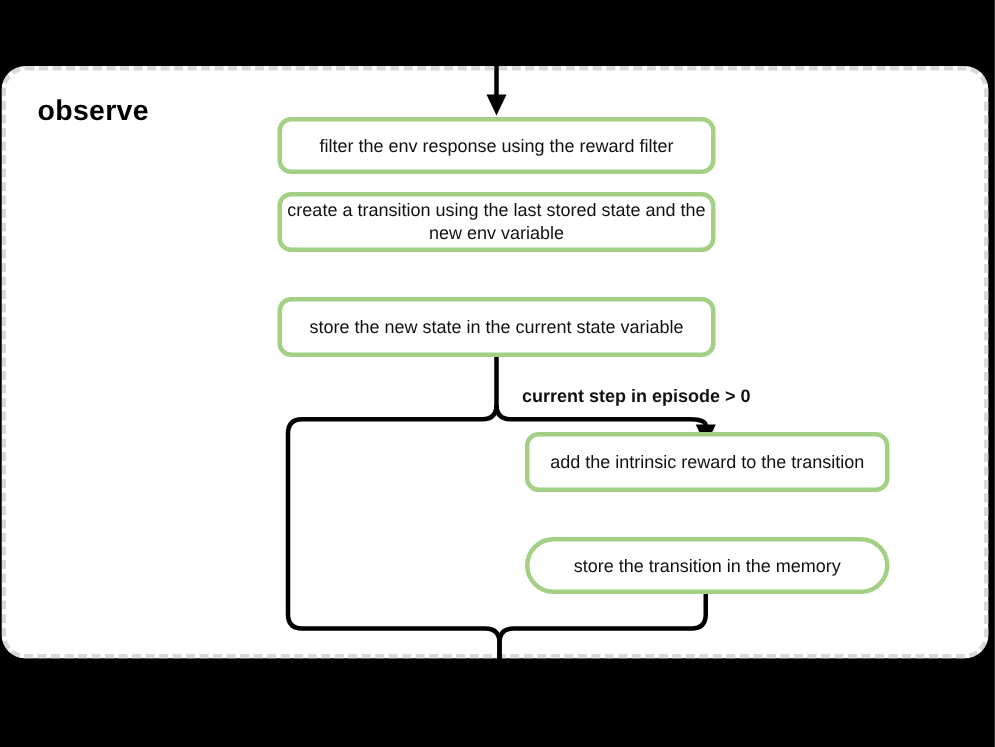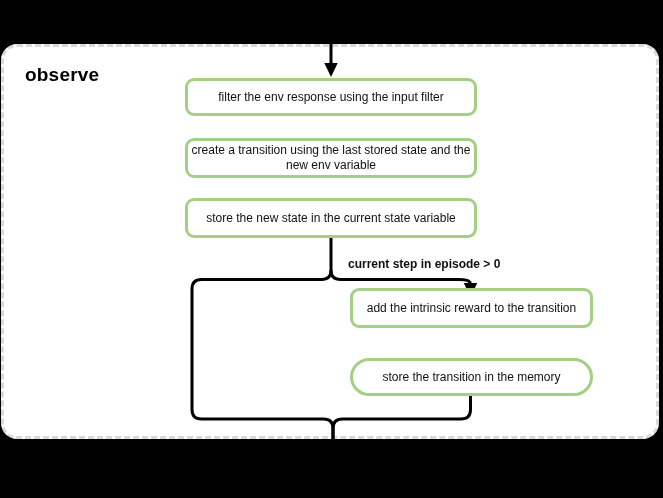--- a/index.html
+++ b/index.html
@@ -33,21 +33,21 @@
   .node{
     position:absolute;z-index:3;
     background:var(--node-fill);
     border:3px solid var(--node-border);
     border-radius:9px;
     display:flex;flex-direction:column;align-items:center;justify-content:center;
     text-align:center;
     font-size:12px;line-height:15px;color:var(--text);
   }
   .n1{left:185px;top:78px;width:292px;height:38px;}
-  .n2{left:185px;top:138px;width:292px;height:40px;}
+  .n2{left:185px;top:128px;width:292px;height:40px;}
   .n3{left:185px;top:198px;width:292px;height:40px;text-align:center;}
   .n4{left:350px;top:288px;width:243px;height:40px;text-align:right;}
   .n5{left:350px;top:358px;width:243px;height:38px;border-radius:19px;}
 
   .branch-label{
     position:absolute;left:348px;top:257px;z-index:3;
     font-size:12px;font-weight:700;color:var(--text);white-space:nowrap;
   }
 </style>
 </head>
@@ -68,21 +68,21 @@
 
     <path class="ln" d="M331 270 Q331 279.5 340.5 279.5 H460 Q470.5 279.5 470.5 284"></path>
     <path class="ah" d="M470.5 297 L463.8 283 L477.2 283 Z"></path>
 
     <path class="ln" d="M331 270 Q331 279.5 321.5 279.5 H201.5 Q192 279.5 192 289 V409.5 Q192 419 201.5 419 H323.5 Q333 419 333 428.5 V445"></path>
 
     <path class="ln" d="M470.5 396 V409.5 Q470.5 419 461 419 H342.5 Q333 419 333 428.5 V445"></path>
   </svg>
 
   <div class="node n1">
-    <span>filter the env response using the input filter</span>
+    <span>filter the env response using the reward filter</span>
   </div>
 
   <div class="node n2">
     <span>create a transition using the last stored state and the</span>
     <span>new env variable</span>
   </div>
 
   <div class="node n3">
     <span>store the new state in the current state variable</span>
   </div>

